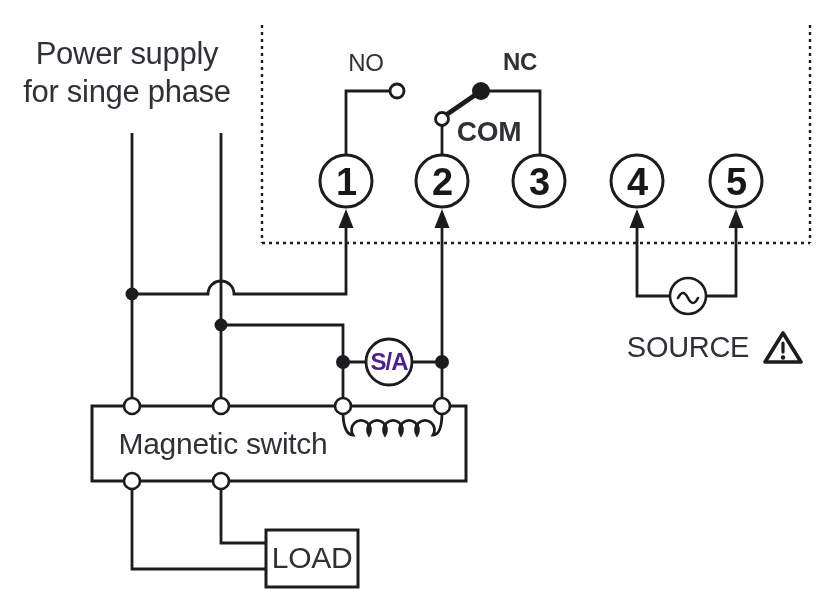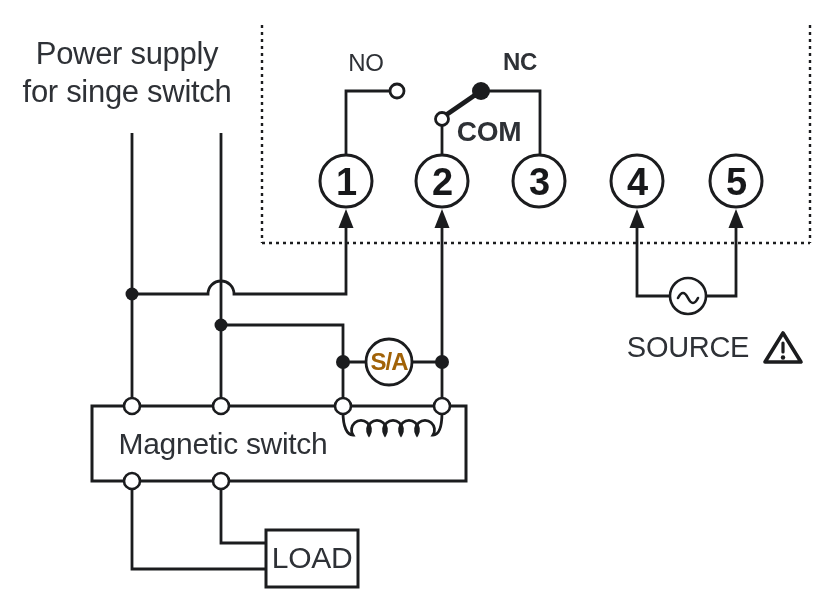--- a/index.html
+++ b/index.html
@@ -20,21 +20,21 @@
     user-select:none;
   }
   .lbl-power{
     left:127px;top:73px;
     font-size:31px;line-height:38px;
     text-align:center;
   }
   .lbl-no{left:366px;top:63px;font-size:24px;}
   .lbl-nc{left:520px;top:62px;font-size:24px;font-weight:bold;}
   .lbl-com{left:489px;top:132px;font-size:28px;font-weight:bold;}
-  .lbl-sa{left:389px;top:362px;font-size:24px;font-weight:bold;color:#a16207;letter-spacing:-1px;}
+  .lbl-sa{left:389px;top:362px;font-size:24px;font-weight:bold;color:#4c1d95;letter-spacing:-1px;}
   .lbl-source{left:688px;top:347px;font-size:29px;}
   .lbl-magnetic{left:223px;top:444px;font-size:30px;}
   .lbl-load{left:312px;top:558px;font-size:30px;}
   .tnum{
     position:absolute;
     transform:translate(-50%,-50%);
     font-size:38px;font-weight:bold;color:#17181a;
     letter-spacing:-1px;
     user-select:none;
   }
@@ -146,21 +146,21 @@
 
     <g>
       <path d="M783 333 L801 362 H765 Z" fill="none" stroke="#1b1c1e" stroke-width="3.6" stroke-linejoin="round"></path>
       <line x1="783" y1="343" x2="783" y2="352" stroke="#1b1c1e" stroke-width="3.2" stroke-linecap="round"></line>
       <circle cx="783" cy="357.5" r="2.2" fill="#1b1c1e"></circle>
     </g>
   </svg>
 
   <div class="lbl lbl-power">
     <div>Power supply</div>
-    <div>for singe switch</div>
+    <div>for singe phase</div>
   </div>
 
   <div class="lbl lbl-no">NO</div>
   <div class="lbl lbl-nc">NC</div>
   <div class="lbl lbl-com">COM</div>
 
   <div class="tnum" style="left:346px;top:182px;">1</div>
   <div class="tnum" style="left:442px;top:182px;">2</div>
   <div class="tnum" style="left:539px;top:182px;">3</div>
   <div class="tnum" style="left:637px;top:182px;">4</div>

